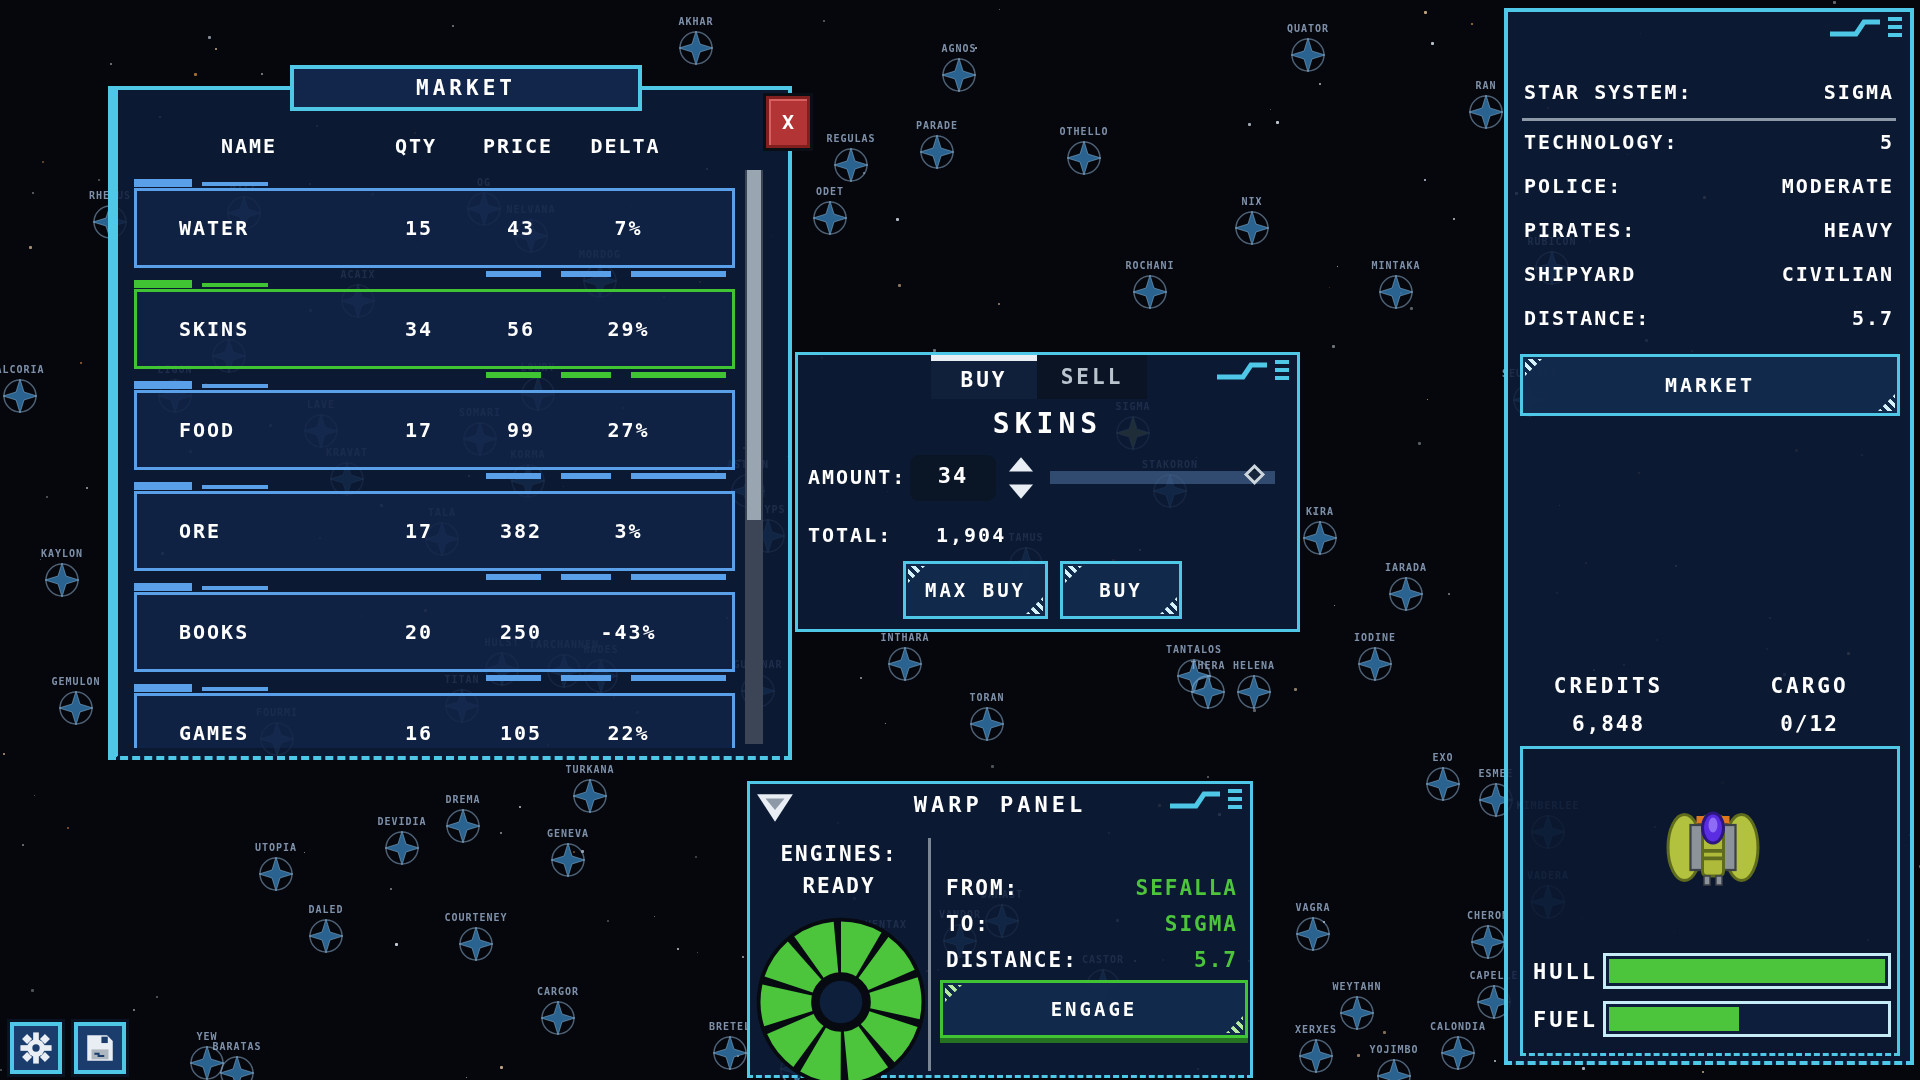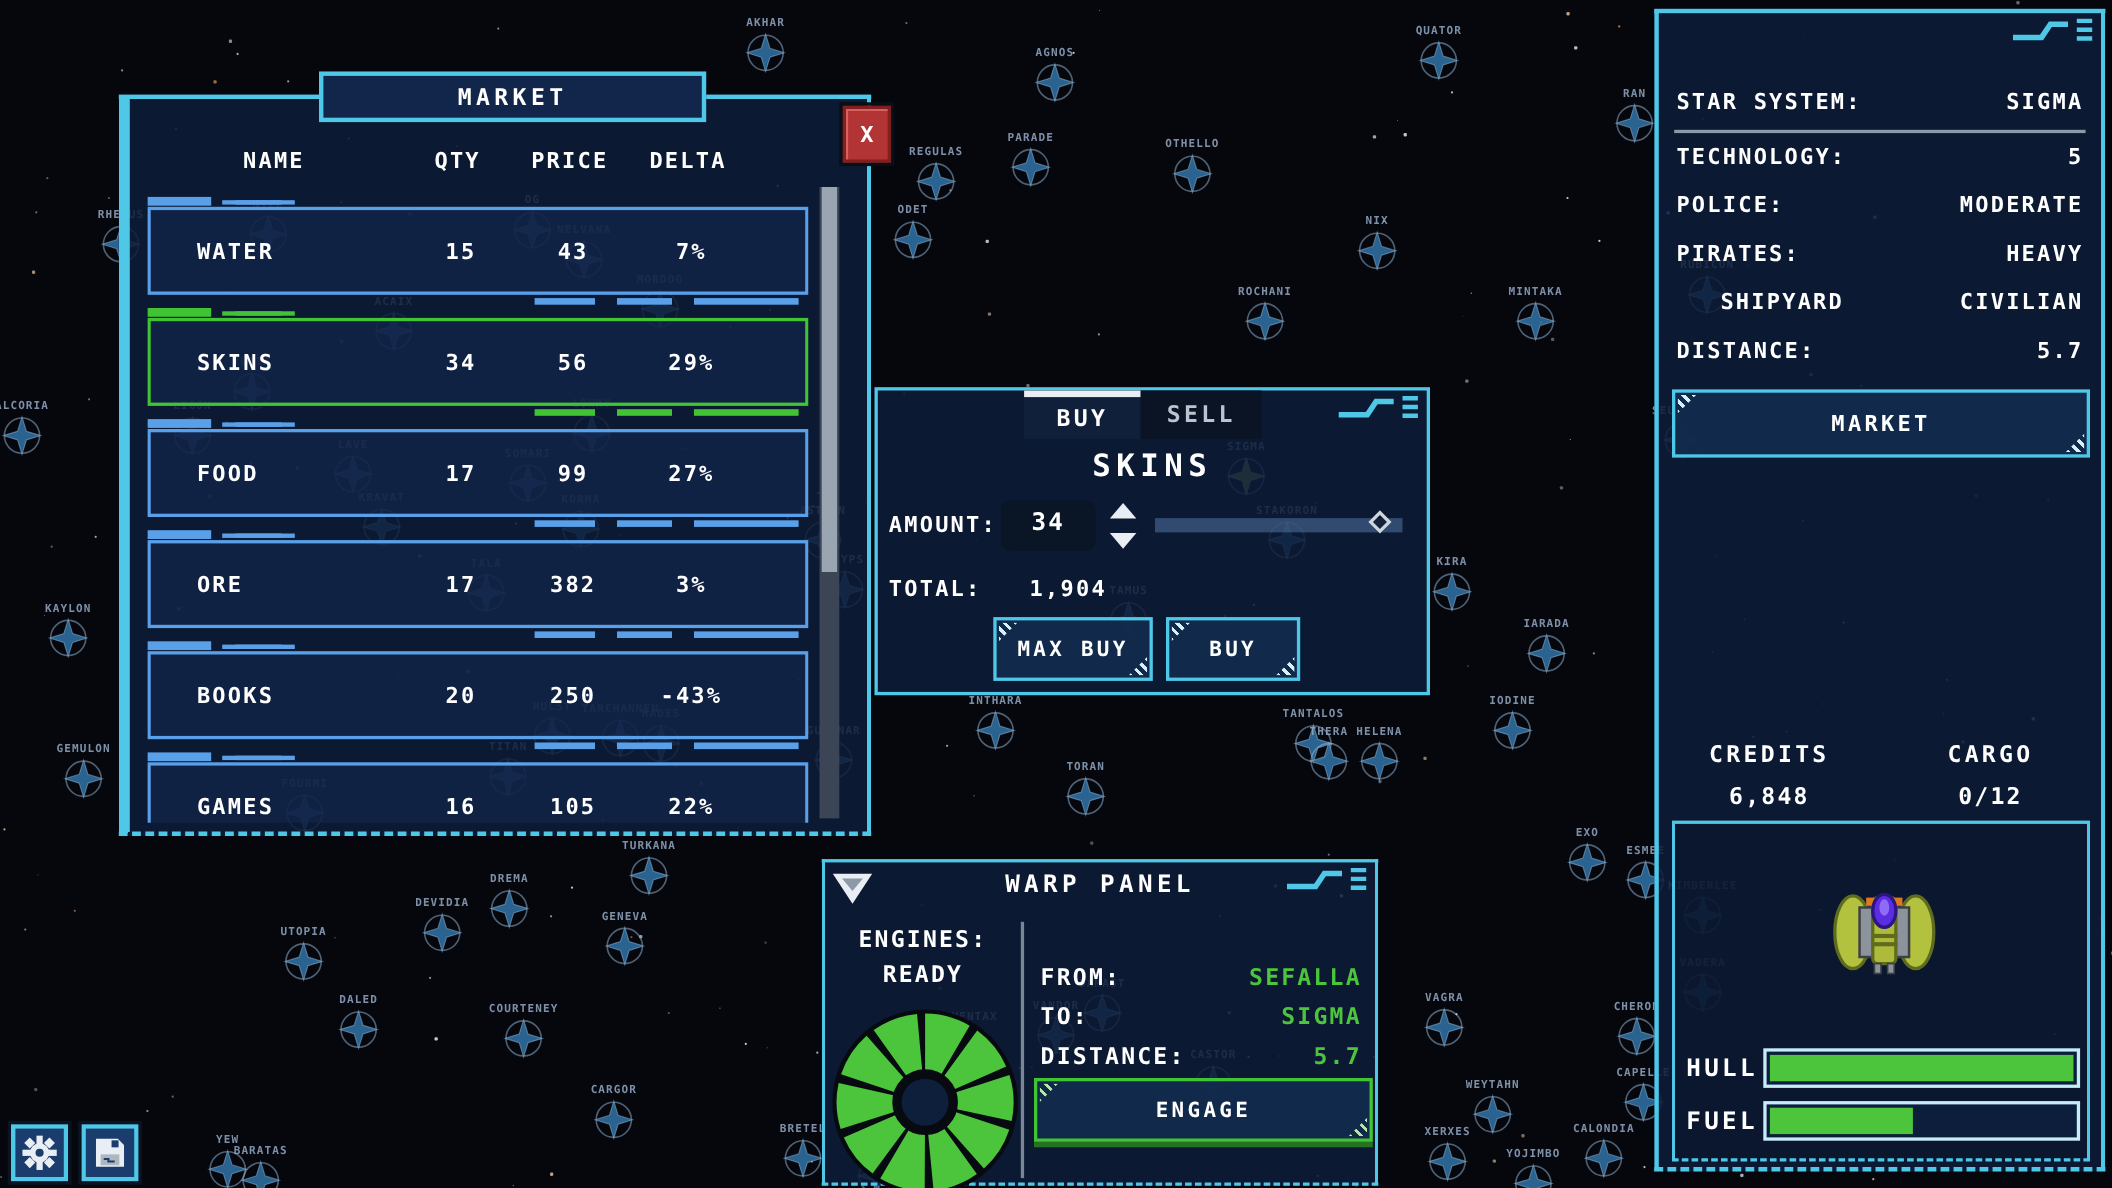--- a/index.html
+++ b/index.html
@@ -910,21 +910,21 @@
                    <span>5</span>
         </div>
         <div class="i-row" style="top: 158px;">
           <span>POLICE:</span>
                    <span>MODERATE</span>
         </div>
         <div class="i-row" style="top: 202px;">
           <span>PIRATES:</span>
                    <span>HEAVY</span>
         </div>
-        <div class="i-row" style="top: 246px; margin-left: 40px;">
+        <div class="i-row" style="top: 246px;">
           <span>SHIPYARD</span>
                    <span>CIVILIAN</span>
         </div>
         <div class="i-row" style="top: 290px;">
           <span>DISTANCE:</span>
                    <span>5.7</span>
         </div>
       </div>
     <div id="btn-market" class="uibtn">
       <i class="pxtl"></i>

